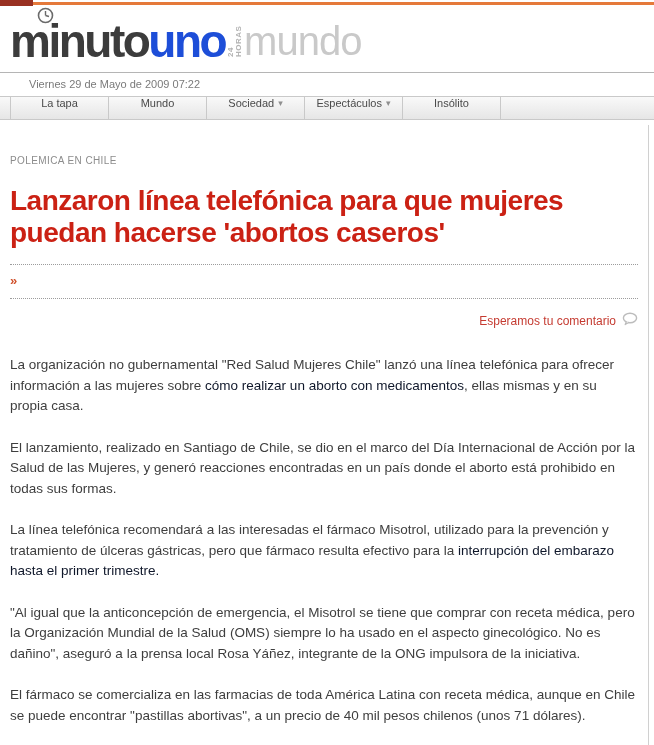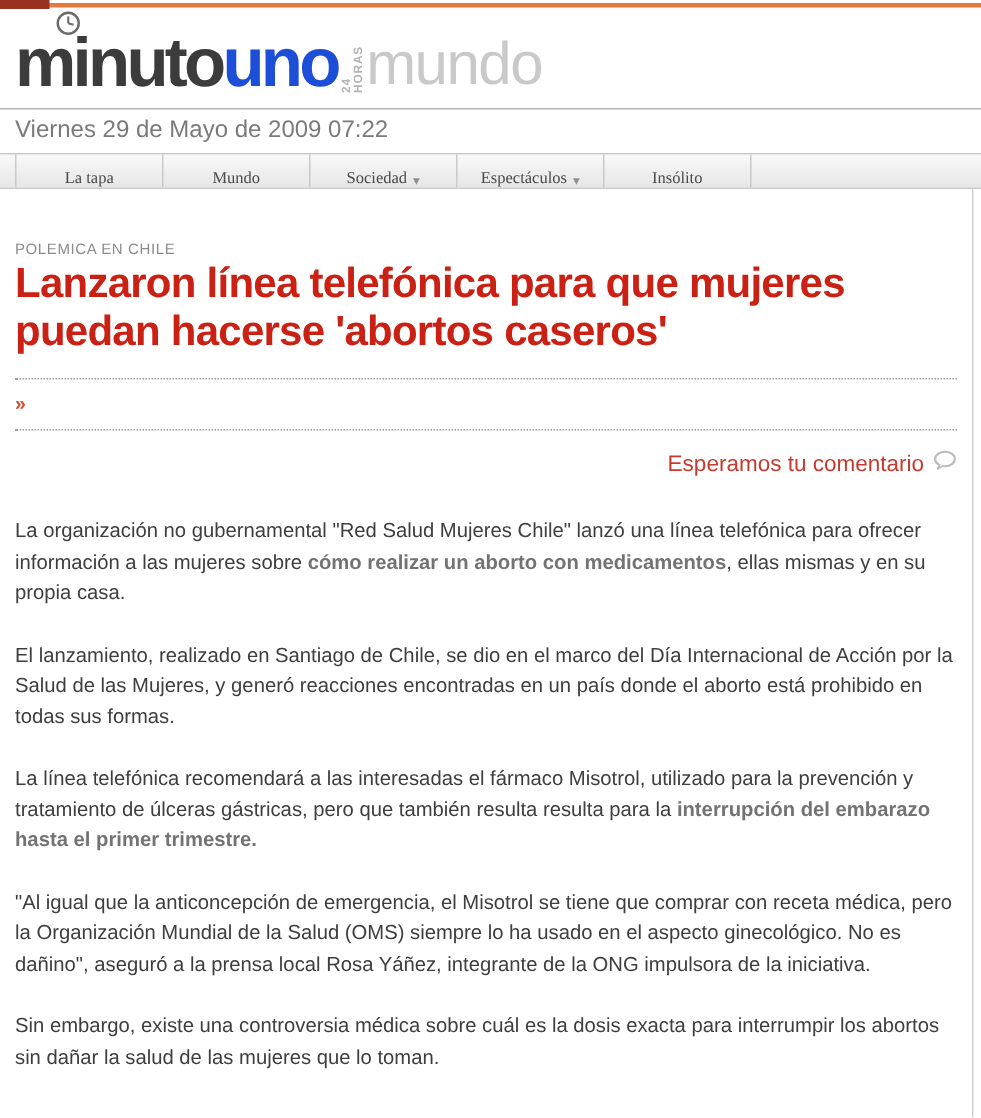--- a/index.html
+++ b/index.html
@@ -9,52 +9,52 @@
     -webkit-font-smoothing:antialiased;
   }
   
   .topbar-area{position:relative;height:6px;}
   .topbar-line{position:absolute;left:0;right:0;top:2px;height:3px;background:#e5793a;}
   .topbar-block{position:absolute;left:0;top:0;width:33px;height:6px;background:#993122;}
   
   .logo-row{position:relative;height:58px;padding-left:10px;display:flex;align-items:flex-end;}
   .clock-icon{position:absolute;left:37px;top:1px;}
   .logo-text{font-weight:900;font-size:46px;letter-spacing:-2.5px;line-height:1;
-    color:#3c3c3c;display:flex;align-items:flex-end;}
+    color:#3c3c3c;display:flex;align-items:center;}
   .logo-red{color:#1d4ed8;}
   .logo-tagline{writing-mode:vertical-rl;transform:rotate(180deg);font-size:8px;
     font-weight:bold;color:#b3b3b3;letter-spacing:0.5px;margin:0 1px 2px 2px;height:34px;
     text-align:left;}
   .logo-section{font-weight:400;font-size:40px;letter-spacing:-1px;color:#c9c9c9;line-height:1;
     padding-bottom:1px;}
   
   .top-divider{border-top:1px solid #b5b5b5;margin-top:8px;}
-  .date-row{padding:5px 0 6px 10px;font-size:16px;color:#7a7a7a;}
+  .date-row{padding:5px 0 6px 10px;font-size:11px;color:#7a7a7a;margin-left:19px;}
   
   .nav{display:flex;height:22px;padding-left:10px;
     background:linear-gradient(#f9f9f9,#e6e6e6);
     border-top:1px solid #c9c9c9;border-bottom:1px solid #c9c9c9;}
-  .nav-tab{flex:0 0 97px;display:flex;align-items:flex-end;justify-content:center;gap:4px;
+  .nav-tab{flex:0 0 97px;display:flex;align-items:flex-start;justify-content:center;gap:4px;
     font-size:11px;color:#4a4a4a;border-right:1px solid #c9c9c9;white-space:nowrap;
-    cursor:pointer;overflow:hidden;font-family:Liberation Serif, serif;}
+    cursor:pointer;overflow:hidden;}
   .nav-tab:first-child{border-left:1px solid #c9c9c9;}
   .nav-arrow{color:#8f8f8f;font-size:9px;line-height:1;padding-top:2px;}
   
   .main{padding:0 16px 0 10px;position:relative;}
   .kicker{margin-top:35px;font-size:10px;color:#8c8c8c;letter-spacing:0.4px;}
-  .headline{margin:1px 0 15px;font-size:28px;font-weight:bold;color:#cb2114;
+  .headline{margin:19px 0 15px;font-size:28px;font-weight:bold;color:#cb2114;
     line-height:32px;letter-spacing:-0.5px;max-width:600px;}
   .dotted{border-top:1px dotted #9c9c9c;height:0;}
   .lede{display:flex;gap:5px;padding:7px 0 9px;font-size:13px;color:#5d5d5d;line-height:17px;}
   .lede-bullet{color:#d0512c;font-weight:bold;flex:0 0 auto;}
   .comment-row{display:flex;justify-content:flex-end;align-items:center;gap:6px;
-    padding:13px 0 0;color:#c53b31;font-size:15px;cursor:pointer;}
+    padding:13px 0 0;color:#c53b31;font-size:12px;cursor:pointer;}
   .article-body{margin-top:26px;font-size:13.5px;color:#3e3e3e;line-height:20.5px;}
   .article-body p{margin:0 0 21px;}
-  .article-body .b{font-weight:bold;color:#737373;}
+  .article-body .b{font-weight:normal;color:#0f172a;}
   
   .right-border{position:absolute;left:648px;top:125px;width:1px;height:620px;background:#d0d0d0;}
 </style>
 </head>
 <body>
 
 <div class="topbar-area">
   <div class="topbar-line"></div>
   <div class="topbar-block"></div>
 </div>
@@ -117,19 +117,20 @@
       <svg width="16" height="14" viewBox="0 0 16 14">
         <ellipse cx="8" cy="6" rx="6.6" ry="4.8" fill="none" stroke="#bcbcbc" stroke-width="1.4"></ellipse>
         <path d="M4.5 9.5 L3.2 12.6 L7 10.3" fill="#ffffff" stroke="#bcbcbc" stroke-width="1.2" stroke-linejoin="round"></path>
       </svg>
     </span>
   </div>
 
   <div class="article-body">
       <p><span>La organización no gubernamental "Red Salud Mujeres Chile" lanzó una línea telefónica para ofrecer información a las mujeres sobre </span><span class="b">cómo realizar un aborto con medicamentos</span><span>, ellas mismas y en su propia casa.</span></p>
       <p><span>El lanzamiento, realizado en Santiago de Chile, se dio en el marco del Día Internacional de Acción por la Salud de las Mujeres, y generó reacciones encontradas en un país donde el aborto está prohibido en todas sus formas.</span></p>
-      <p><span>La línea telefónica recomendará a las interesadas el fármaco Misotrol, utilizado para la prevención y tratamiento de úlceras gástricas, pero que también resulta resulta para la </span><span class="b">interrupción del embarazo hasta el primer trimestre.</span></p>
+      <p><span>La línea telefónica recomendará a las interesadas el fármaco Misotrol, utilizado para la prevención y tratamiento de úlceras gástricas, pero que fármaco resulta efectivo para la </span><span class="b">interrupción del embarazo hasta el primer trimestre.</span></p>
       <p><span>"Al igual que la anticoncepción de emergencia, el Misotrol se tiene que comprar con receta médica, pero la Organización Mundial de la Salud (OMS) siempre lo ha usado en el aspecto ginecológico. No es dañino", aseguró a la prensa local Rosa Yáñez, integrante de la ONG impulsora de la iniciativa.</span></p>
+      <p><span>El fármaco se comercializa en las farmacias de toda América Latina con receta médica, aunque en Chile se puede encontrar "pastillas abortivas", a un precio de 40 mil pesos chilenos (unos 71 dólares).</span></p>
       <p><span>Sin embargo, existe una controversia médica sobre cuál es la dosis exacta para interrumpir los abortos sin dañar la salud de las mujeres que lo toman.</span></p>
     </div>
 </div>
 
 <div class="right-border"></div>
 
 </body></html>

